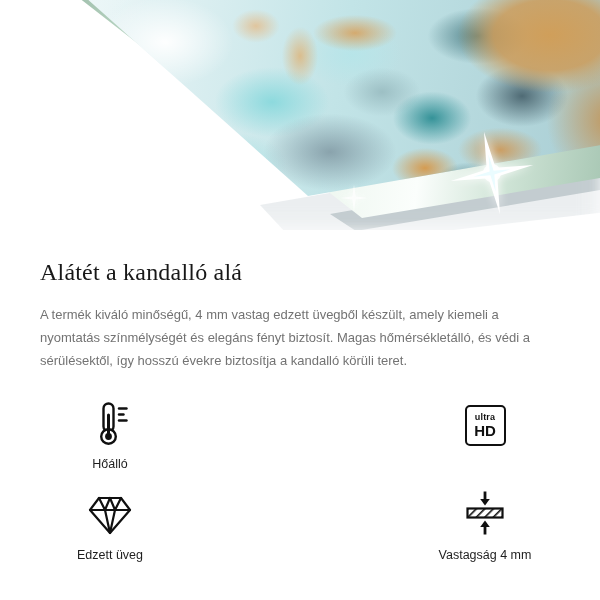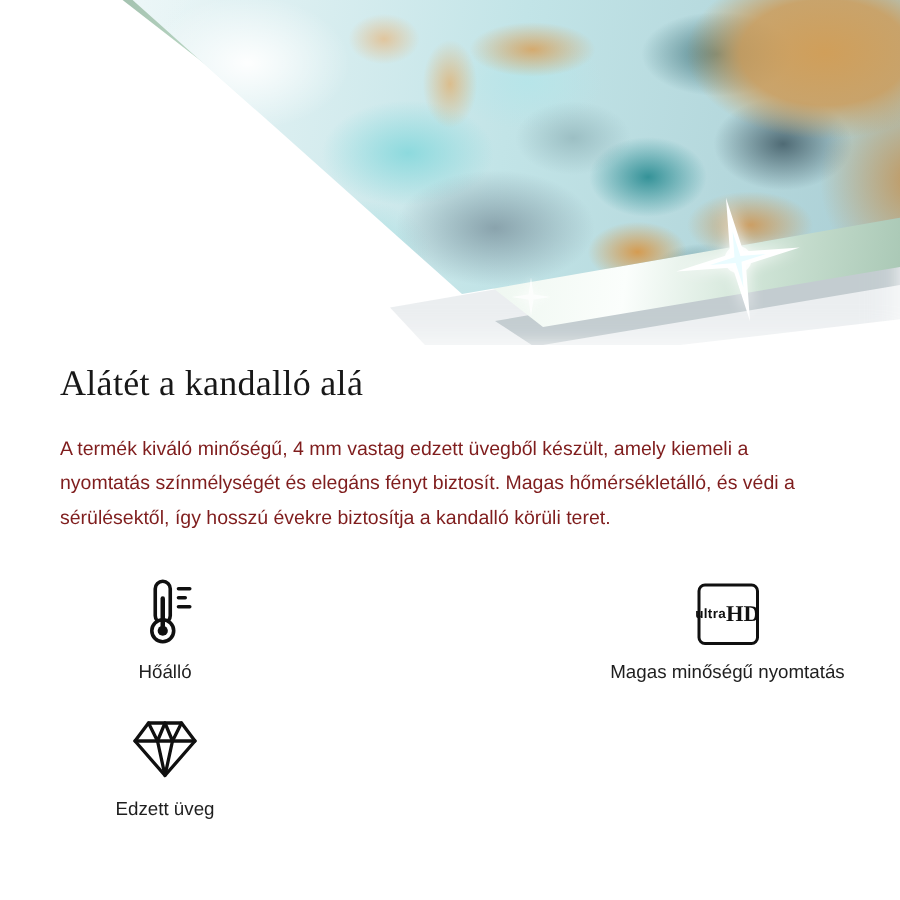--- a/index.html
+++ b/index.html
@@ -54,43 +54,43 @@
       radial-gradient(ellipse 95px 62px at 165px 42px, rgba(255,255,255,.96) 0%, rgba(255,255,255,0) 72%),
       radial-gradient(ellipse 70px 45px at 238px 165px, rgba(166,223,226,.85) 0%, rgba(166,223,226,0) 70%),
       linear-gradient(100deg, #f6fbfb 0%, #dcefF1 30%, #c2e4e7 55%, #a9cdd3 100%);
   }
   .sparkle{position:absolute;left:447px;top:128px;width:90px;height:90px;
     filter:drop-shadow(0 0 5px rgba(255,255,255,.95));}
   .sparkle-small{position:absolute;left:340px;top:184px;width:28px;height:28px;opacity:.8;
     filter:drop-shadow(0 0 3px rgba(255,255,255,.9));}
   
   .title{
-    margin:10px 40px 0 40px;
+    margin:26px 40px 0 40px;
     font-family:"Liberation Serif",serif;
     font-weight:400;font-size:24px;line-height:33px;color:#181818;
     letter-spacing:.2px;
   }
   .title span{display:block;}
   .desc{
     margin:14px 55px 16px 40px;max-width:502px;
-    font-size:13px;line-height:23px;color:#7f1d1d;
+    font-size:13px;line-height:23px;color:#737373;
   }
   
   .features{margin:25px 35px 0 30px;}
   .feat-row{display:flex;justify-content:space-between;margin-bottom:17px;}
   .feat{width:160px;display:flex;flex-direction:column;align-items:center;}
   .feat-icon{height:49px;display:flex;align-items:flex-end;justify-content:center;}
   .feat-label{margin-top:11px;font-size:12.5px;color:#1e1e1e;text-align:left;white-space:nowrap;}
   .uhd{
     width:37px;height:37px;border:2.5px solid #101010;border-radius:5px;
-    display:flex;flex-direction:row;align-items:center;justify-content:center;
+    display:flex;flex-direction:column;align-items:center;justify-content:center;
     color:#101010;line-height:1;
   }
   .uhd .u-top{font-size:9px;font-weight:700;letter-spacing:.2px;}
-  .uhd .u-bottom{font-size:15px;font-weight:800;margin-top:1px;font-family:Liberation Serif, serif;}
+  .uhd .u-bottom{font-size:15px;font-weight:800;margin-top:1px;}
   svg{display:block;}
 </style>
 </head>
 <body>
 
 <div class="hero">
   <div class="slab-shadow-ambient"></div>
   <div class="slab-shadow"></div>
   <div class="slab-side"></div>
   <div class="slab-face"></div>
@@ -132,21 +132,20 @@
       <div class="feat-label">Hőálló</div>
     </div>
 
     <div class="feat">
       <div class="feat-icon">
         <div class="uhd">
           <span class="u-top">ultra</span>
           <span class="u-bottom">HD</span>
         </div>
       </div>
-      <div class="feat-label">Magas minőségű nyomtatás</div>
     </div>
 
 
   </div>
   <div class="feat-row">
 
     <div class="feat">
       <div class="feat-icon">
         <svg width="48" height="46" viewBox="0 0 48 46">
           <g fill="none" stroke="#101010" stroke-width="2.2" stroke-linejoin="round" stroke-linecap="round">
@@ -154,15 +153,34 @@
             <path d="M4 19 L44 19"></path>
             <path d="M13 7 L19 19 L24 7 L29 19 L35 7"></path>
             <path d="M19 19 L24 42 L29 19"></path>
           </g>
         </svg>
       </div>
       <div class="feat-label">Edzett üveg</div>
     </div>
 
 
+    <div class="feat">
+      <div class="feat-icon">
+        <svg width="48" height="48" viewBox="0 0 48 48">
+          <defs>
+            <pattern id="hatch" width="6" height="6" patternUnits="userSpaceOnUse" patternTransform="rotate(45)">
+              <line x1="0" y1="0" x2="0" y2="6" stroke="#101010" stroke-width="3.2"></line>
+            </pattern>
+          </defs>
+          <g stroke="#101010" fill="none">
+            <line x1="24" y1="2.5" x2="24" y2="10.5" stroke-width="2.8"></line>
+            <polygon points="19.2,10 28.8,10 24,16.5" fill="#101010" stroke="none"></polygon>
+            <rect x="6.5" y="19.5" width="35" height="9" stroke-width="2.2" fill="url(#hatch)"></rect>
+            <line x1="24" y1="45.5" x2="24" y2="37.5" stroke-width="2.8"></line>
+            <polygon points="19.2,38 28.8,38 24,31.5" fill="#101010" stroke="none"></polygon>
+          </g>
+        </svg>
+      </div>
+      <div class="feat-label">Vastagság 4 mm</div>
+    </div>
 
   </div>
 </div>
 
 </body></html>

